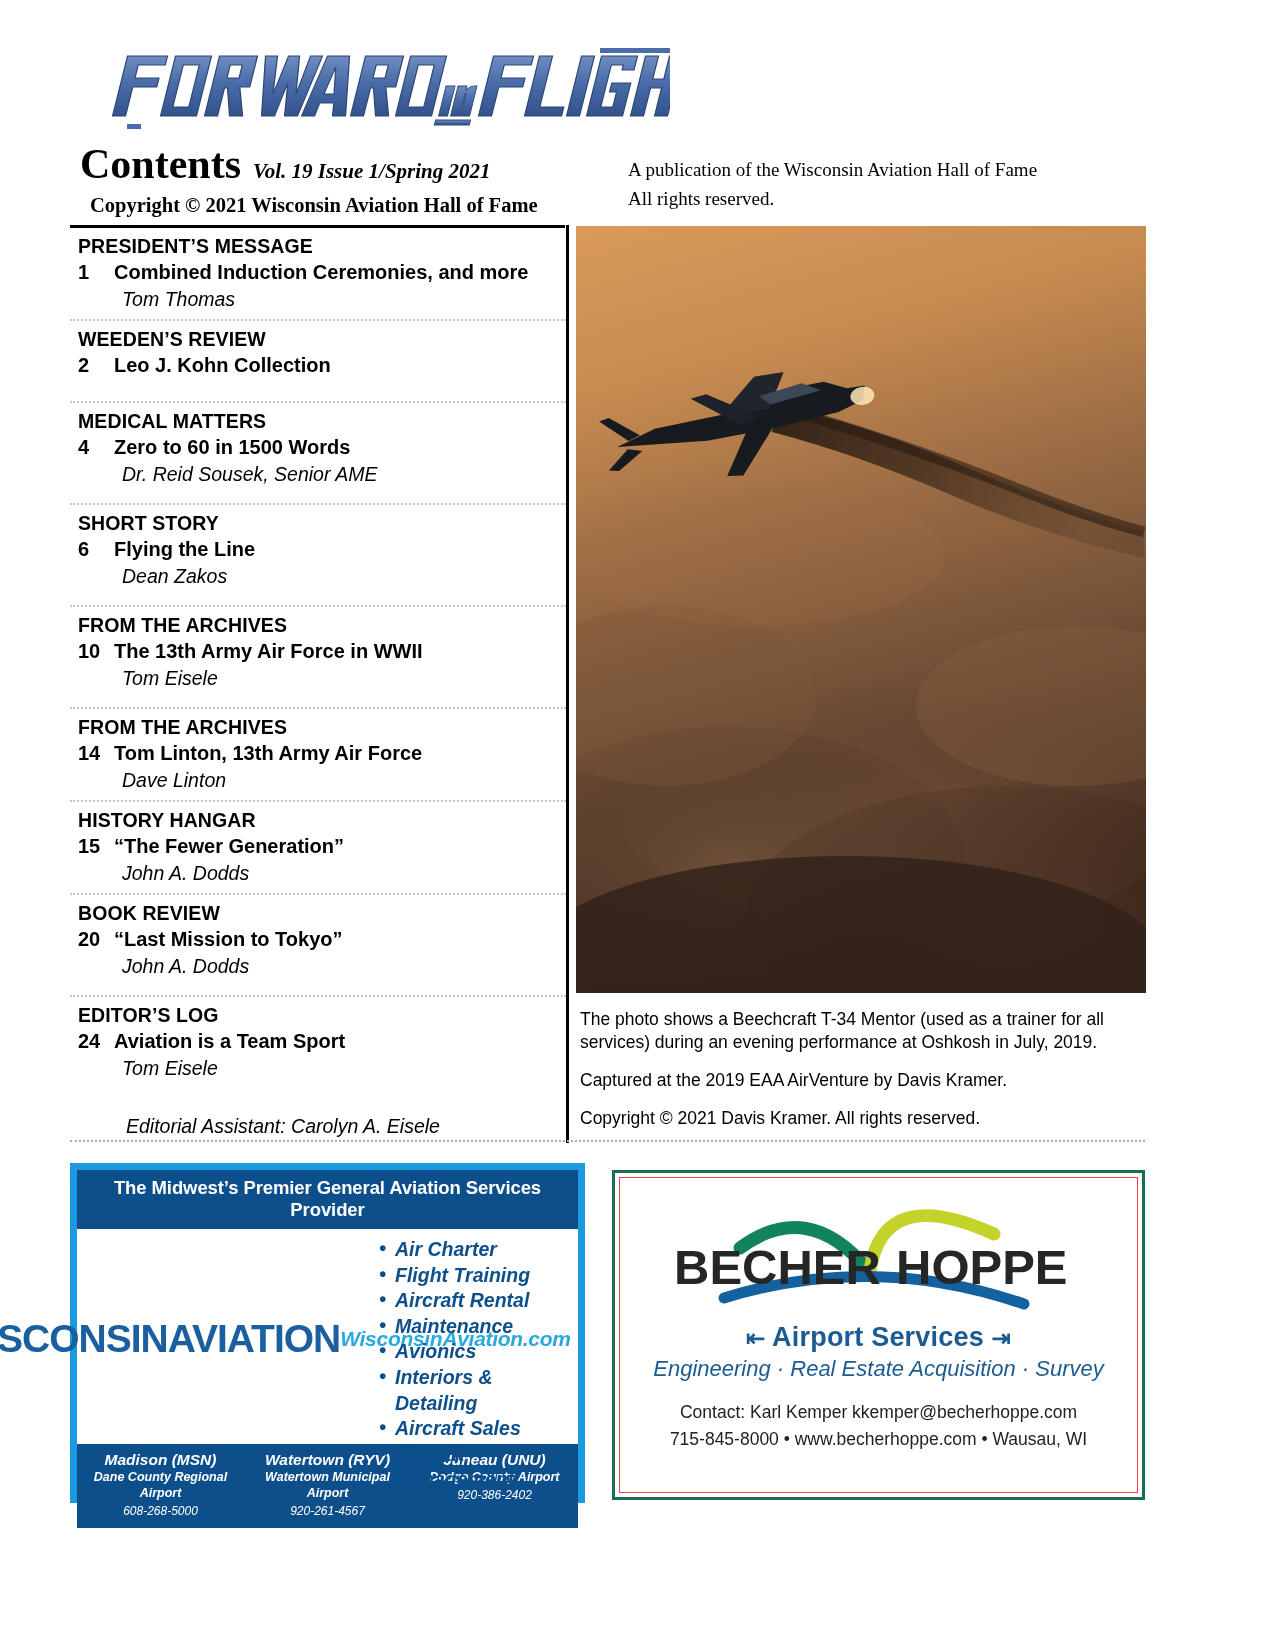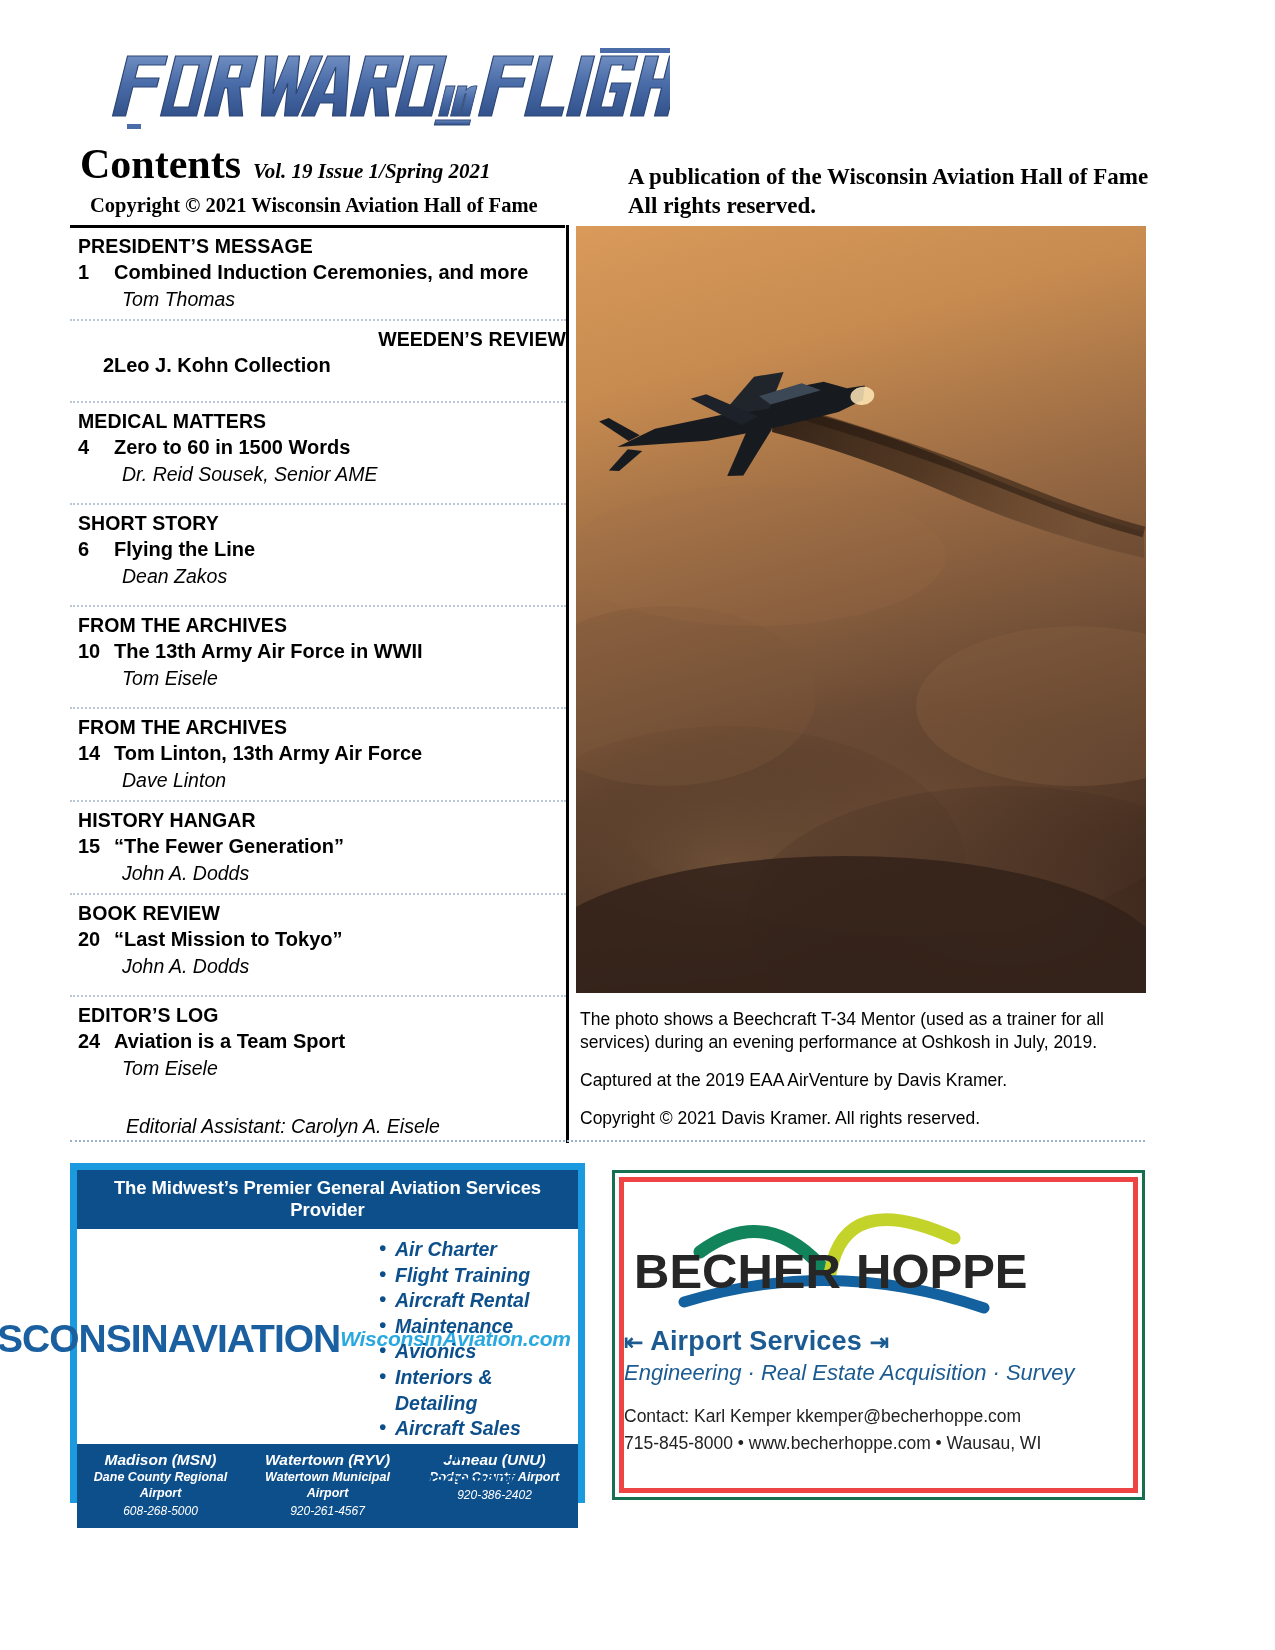--- a/index.html
+++ b/index.html
@@ -60,24 +60,24 @@
   .copyright-line {
     font-family: "Liberation Serif", serif;
     font-weight: bold;
     font-size: 20.5px;
     margin-top: 8px;
     padding-left: 10px;
   }
   .pub-block {
     position: absolute;
     left: 628px;
-    top: 162px;
+    top: 155px;
     font-family: "Liberation Serif", serif;
-    font-weight: bold;
-    font-size: 23px;
+    font-weight: normal;
+    font-size: 19px;
     line-height: 29px;
   }
 
   
   .body-rule-top {
     position: absolute;
     left: 70px;
     top: 225px;
     width: 495px;
     height: 3px;
@@ -127,21 +127,21 @@
   .toc-article {
     font-size: 20px;
     font-weight: bold;
   }
   .toc-author {
     font-size: 19.5px;
     font-style: italic;
     padding-left: 52px;
     line-height: 26px;
   }
-  .toc-entry.tall { padding-bottom: 22px; text-align: right; }
+  .toc-entry.tall { padding-bottom: 22px; }
   .toc-entry.tall2 { padding-bottom: 16px; }
 
   .editorial-assistant {
     font-size: 19.5px;
     font-style: italic;
     padding-left: 56px;
     padding-top: 34px;
   }
 
   
@@ -291,26 +291,26 @@
     left: 612px;
     top: 1170px;
     width: 533px;
     height: 330px;
     background: #fff;
     border: 3px solid #16704f;
     box-sizing: border-box;
     padding: 4px;
   }
   .bh-inner {
-    border: 5px solid #ef4444;
+    border: 1px solid #ef4444;
     height: 100%;
     box-sizing: border-box;
     display: flex;
     flex-direction: column;
-    align-items: flex-start;
+    align-items: center;
     padding-top: 16px;
   }
   .bh-logo { position: relative; width: 430px; height: 118px; }
   .bh-logo svg { position:absolute; left:0; top:0; }
   .bh-airport {
     font-size: 27px;
     font-weight: bold;
     color: #1c5b92;
     margin-top: 10px;
     letter-spacing: 0.2px;

